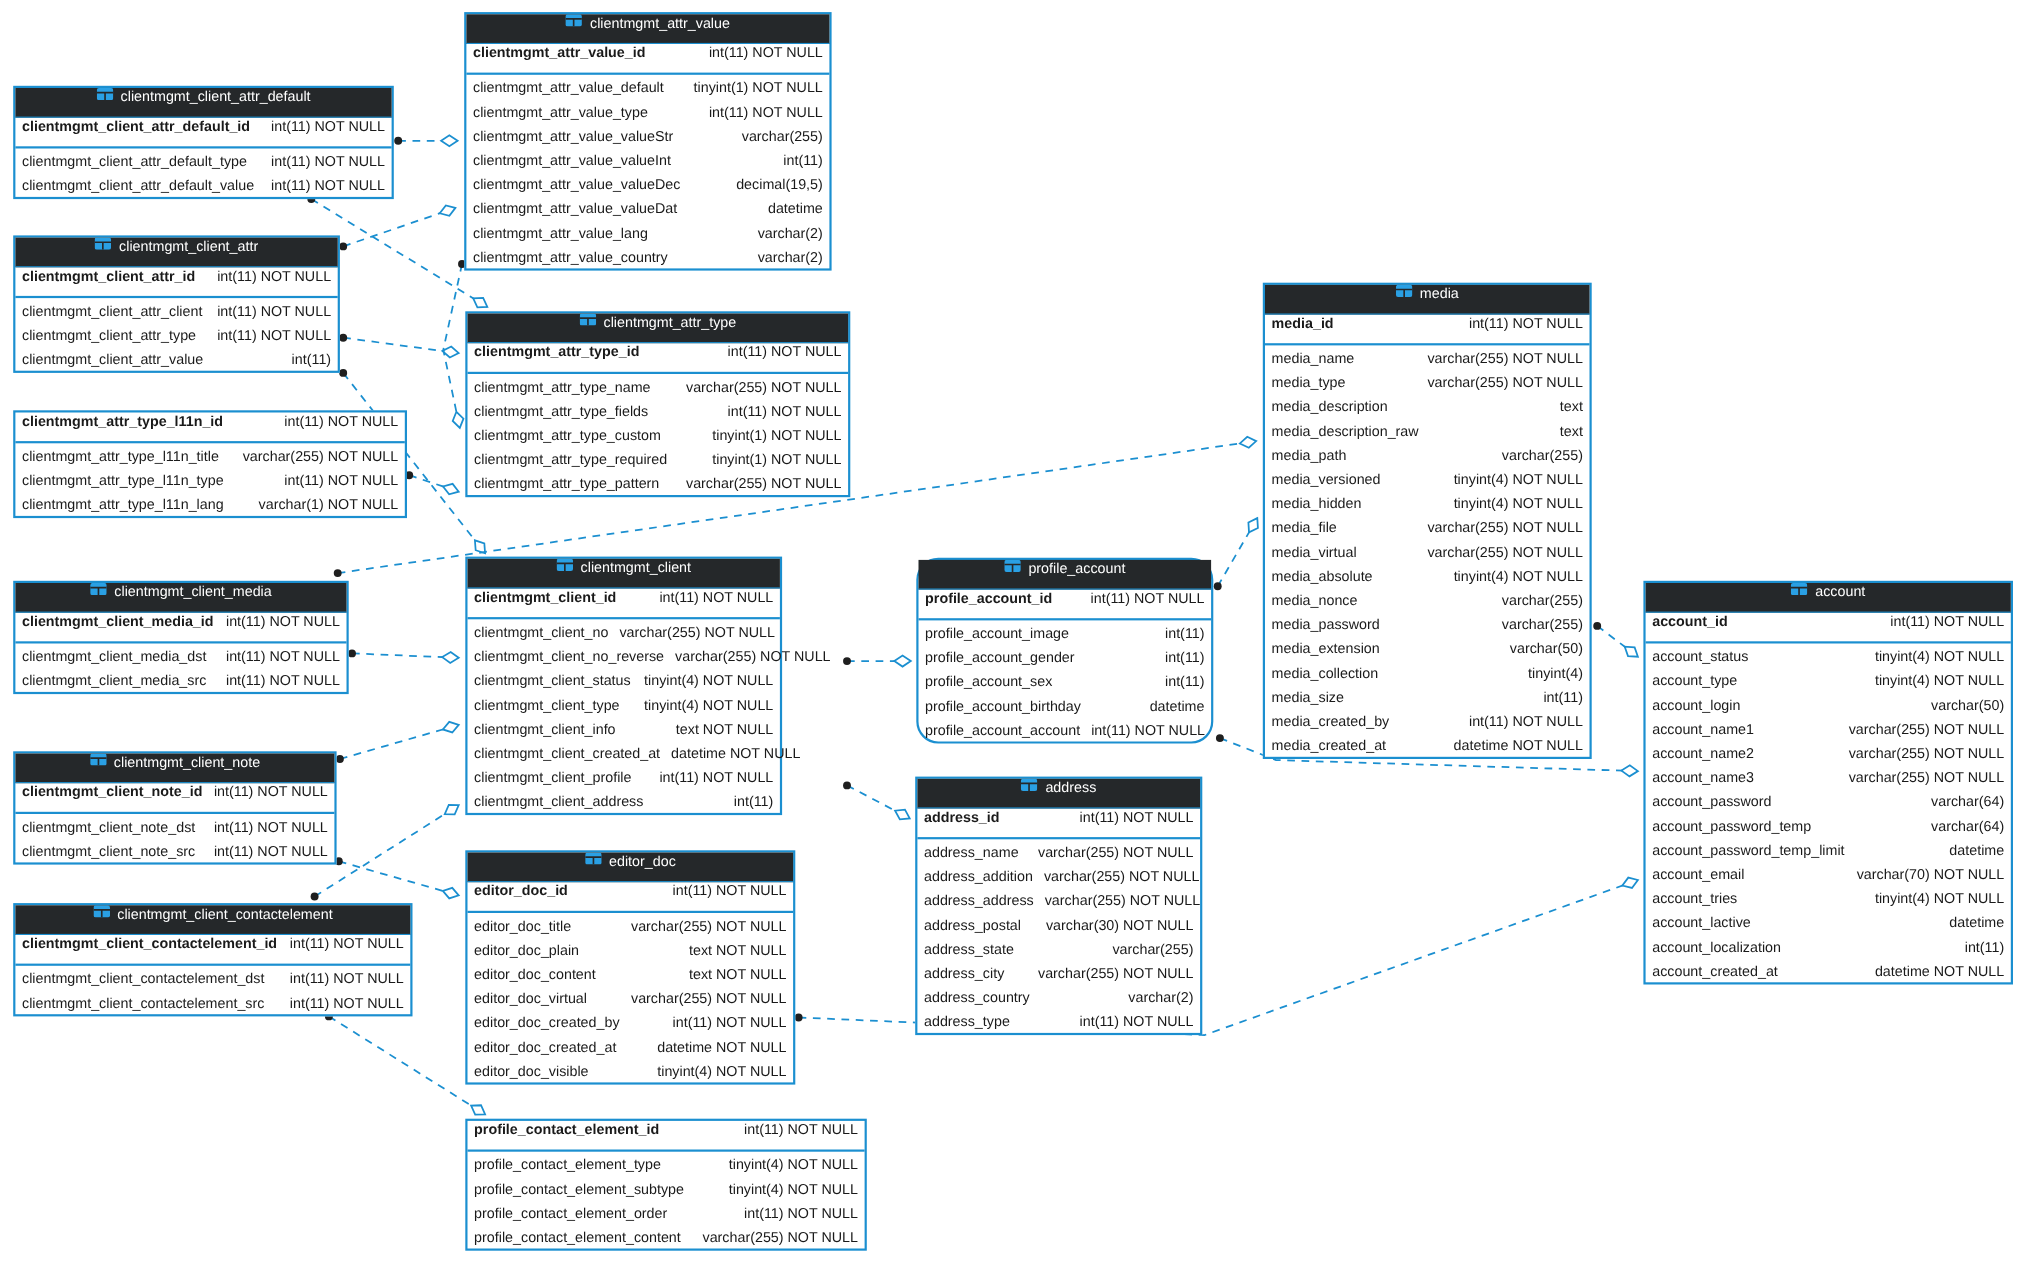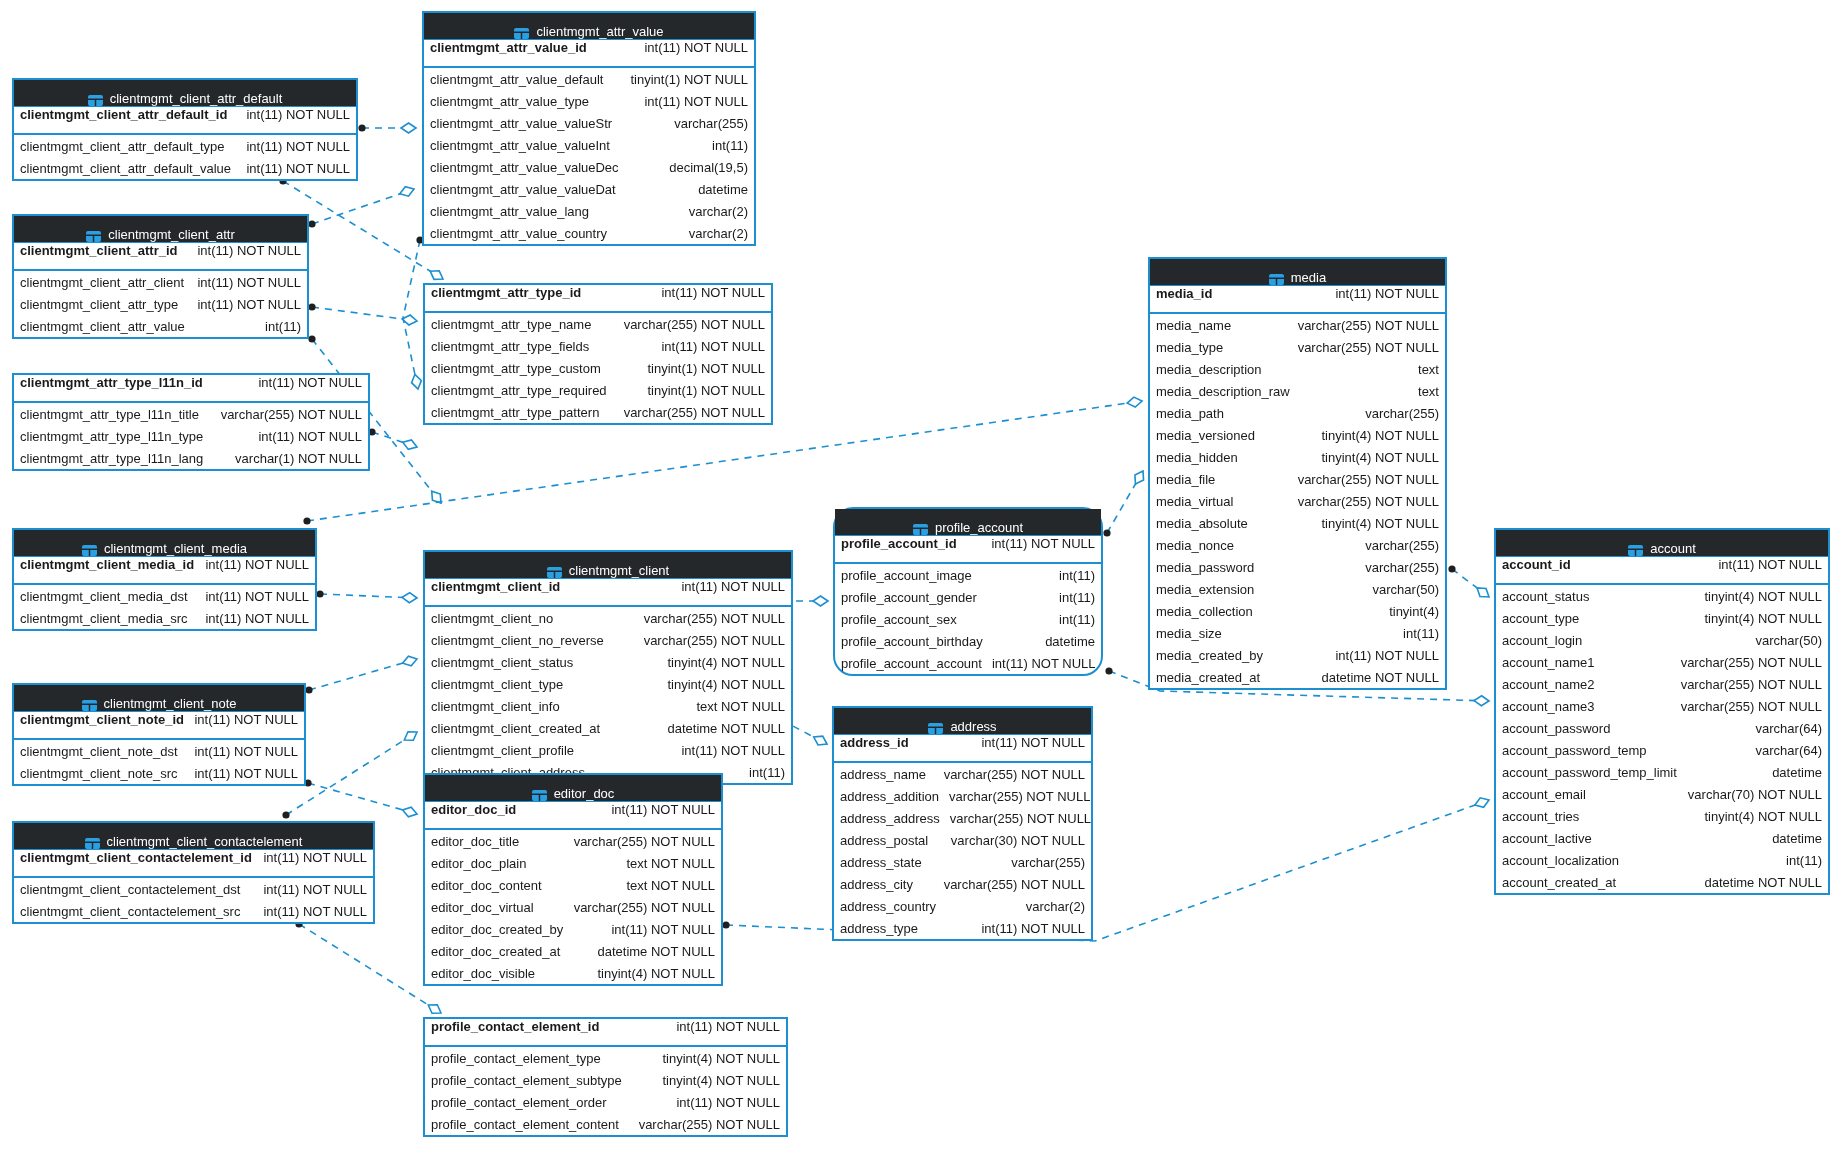--- a/index.html
+++ b/index.html
@@ -16,21 +16,21 @@
   .wire{fill:none;stroke:var(--accent);stroke-width:1.6;stroke-dasharray:7 6;}
   .wire-dot{fill:#1f1f1f;stroke:none;}
   .wire-diamond{fill:#ffffff;stroke:var(--accent);stroke-width:1.6;}
   .db-table{
     position:absolute;z-index:1;background:var(--row-bg);
     border:2px solid var(--accent);box-sizing:border-box;
     color:var(--text);
   }
   .tbl-hdr{
     background:var(--header-bg);color:var(--header-text);
-    height:26px;display:flex;align-items:flex-end;justify-content:center;gap:7px;
+    height:26px;display:flex;align-items:flex-start;justify-content:center;gap:7px;
     font-size:13px;border-bottom:1px solid var(--accent);white-space:nowrap;
   }
   .tbl-hdr .icon{display:inline-flex;align-items:center;}
   .tbl-pk{
     height:26px;border-bottom:2px solid var(--accent);
     display:flex;justify-content:space-between;align-items:flex-start;gap:10px;
     padding:0 6px;font-size:13px;white-space:nowrap;
   }
   .pk-name{font-weight:bold;}
   .tbl-row{
@@ -280,20 +280,29 @@
       <div class="tbl-row">
         <span class="col-name">clientmgmt_attr_value_lang</span>
         <span class="col-type">varchar(2)</span>
       </div>
       <div class="tbl-row">
         <span class="col-name">clientmgmt_attr_value_country</span>
         <span class="col-type">varchar(2)</span>
       </div>
     </div>
     <div class="db-table" style="left: 423px; top: 283px; width: 350px;">
+      <div class="tbl-hdr">
+        <span class="icon">
+          <svg width="15" height="11" viewBox="0 0 15 11">
+            <rect x="0" y="0" width="15" height="11" rx="2" fill="#2aa0e4"></rect>
+            <path d="M0 4.2 H15 M7.5 4.2 V11" stroke="#25282a" stroke-width="1.5"></path>
+          </svg>
+        </span>
+        <span class="tbl-title">clientmgmt_attr_type</span>
+      </div>
       <div class="tbl-pk">
         <span class="pk-name">clientmgmt_attr_type_id</span>
         <span class="col-type">int(11) NOT NULL</span>
       </div>
       <div class="tbl-row">
         <span class="col-name">clientmgmt_attr_type_name</span>
         <span class="col-type">varchar(255) NOT NULL</span>
       </div>
       <div class="tbl-row">
         <span class="col-name">clientmgmt_attr_type_fields</span>
@@ -305,21 +314,21 @@
       </div>
       <div class="tbl-row">
         <span class="col-name">clientmgmt_attr_type_required</span>
         <span class="col-type">tinyint(1) NOT NULL</span>
       </div>
       <div class="tbl-row">
         <span class="col-name">clientmgmt_attr_type_pattern</span>
         <span class="col-type">varchar(255) NOT NULL</span>
       </div>
     </div>
-    <div class="db-table" style="left: 423px; top: 506px; width: 370px; margin-top: 44px;">
+    <div class="db-table" style="left: 423px; top: 506px; width: 288px;">
       <div class="tbl-hdr">
         <span class="icon">
           <svg width="15" height="11" viewBox="0 0 15 11">
             <rect x="0" y="0" width="15" height="11" rx="2" fill="#2aa0e4"></rect>
             <path d="M0 4.2 H15 M7.5 4.2 V11" stroke="#25282a" stroke-width="1.5"></path>
           </svg>
         </span>
         <span class="tbl-title">clientmgmt_client</span>
       </div>
       <div class="tbl-pk">

